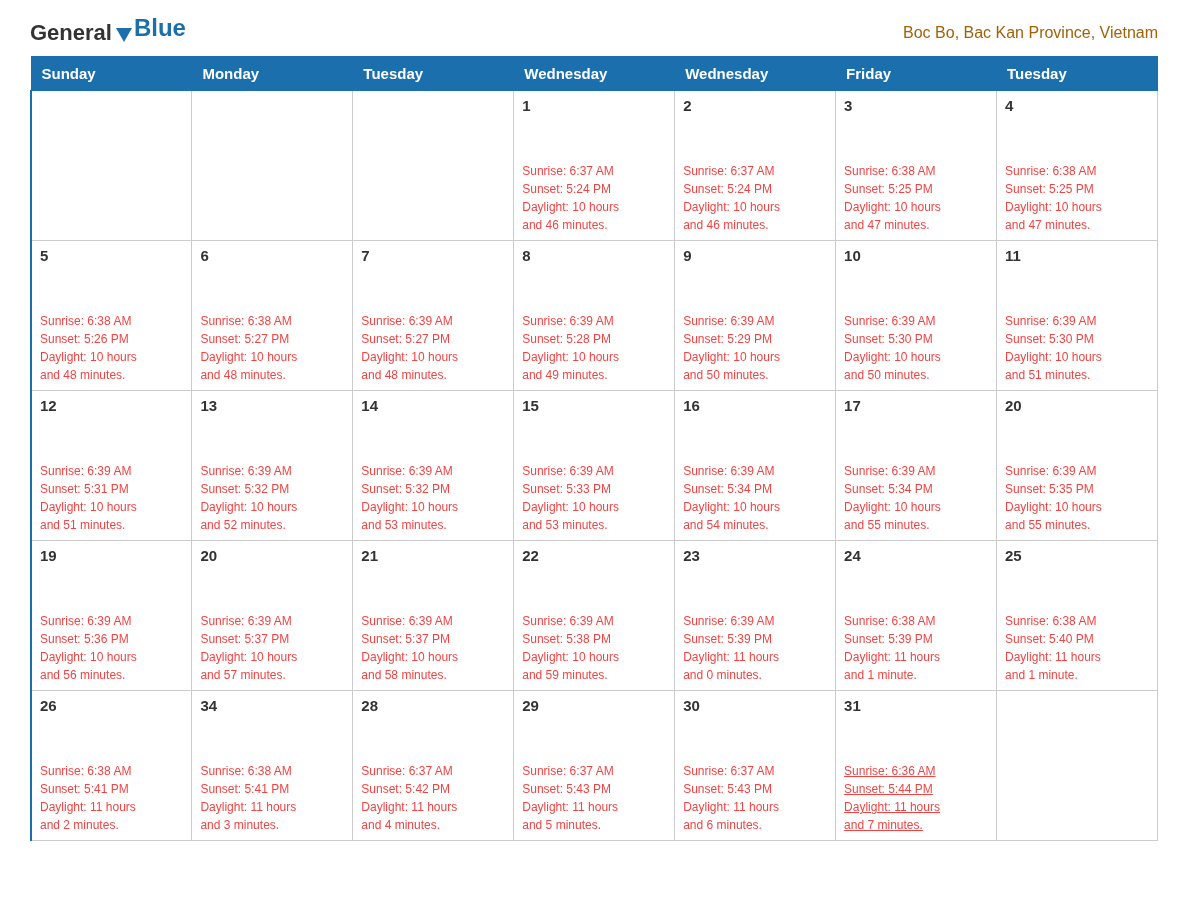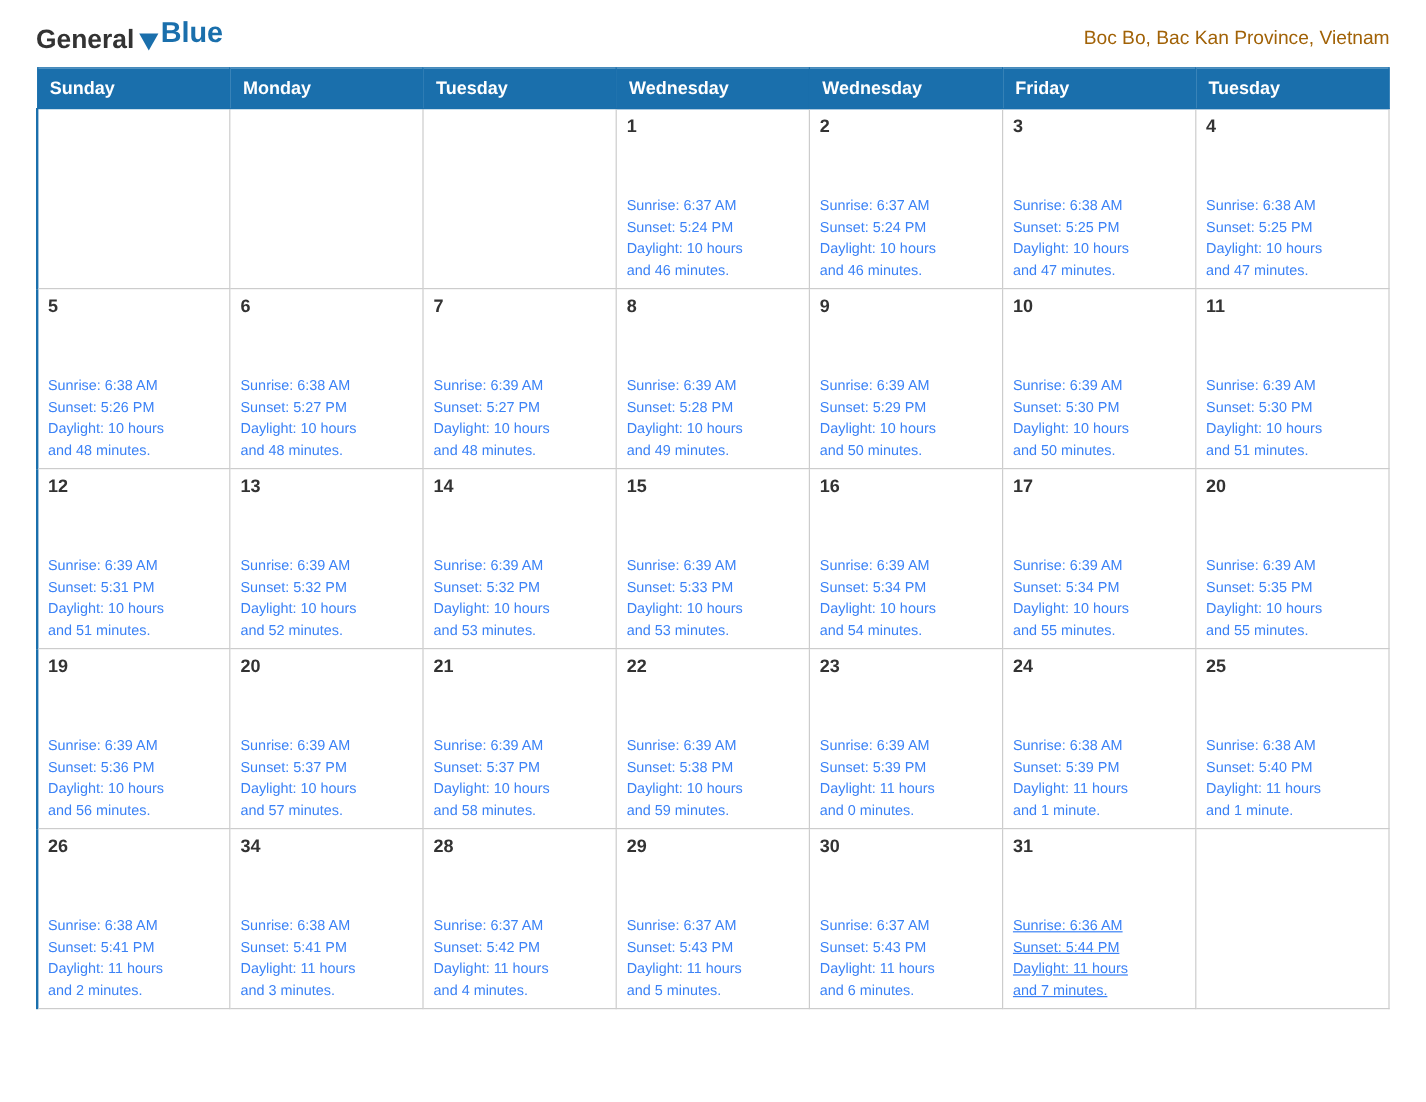--- a/index.html
+++ b/index.html
@@ -68,21 +68,21 @@
     }
     .day-number {
       font-size: 15px;
       font-weight: bold;
       color: #333;
       display: block;
       margin-bottom: 3px;
     }
     .day-info {
       font-size: 12px;
-      color: #3b82f6;
+      color: #ef4444;
       line-height: 1.5;
       margin-top: 48px;
     }
     .empty-cell {
       background: #fff;
     }
     .logo-wrapper {
       display: flex;
       flex-direction: row;
       align-items: flex-start;

